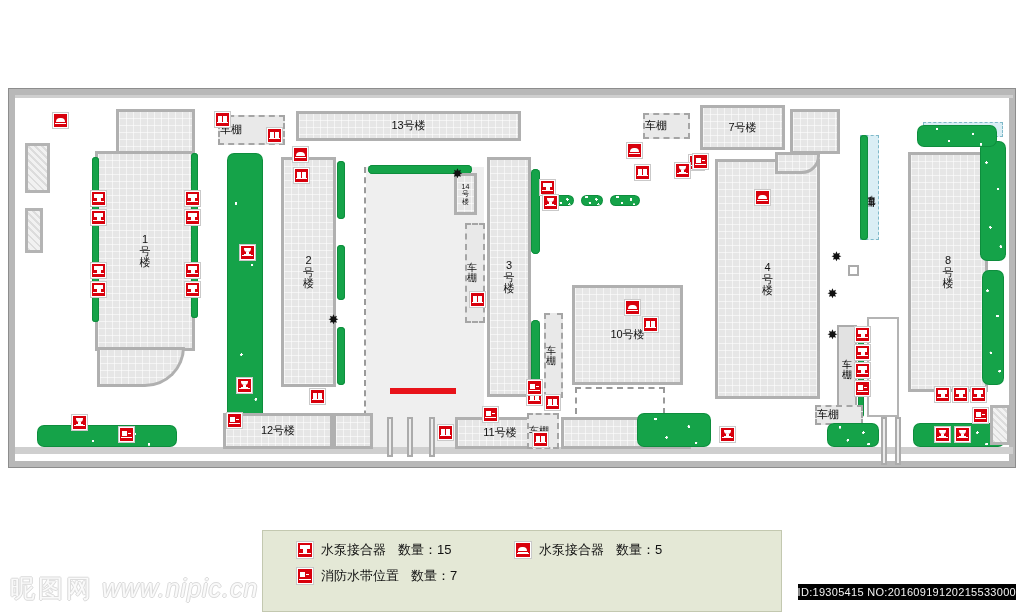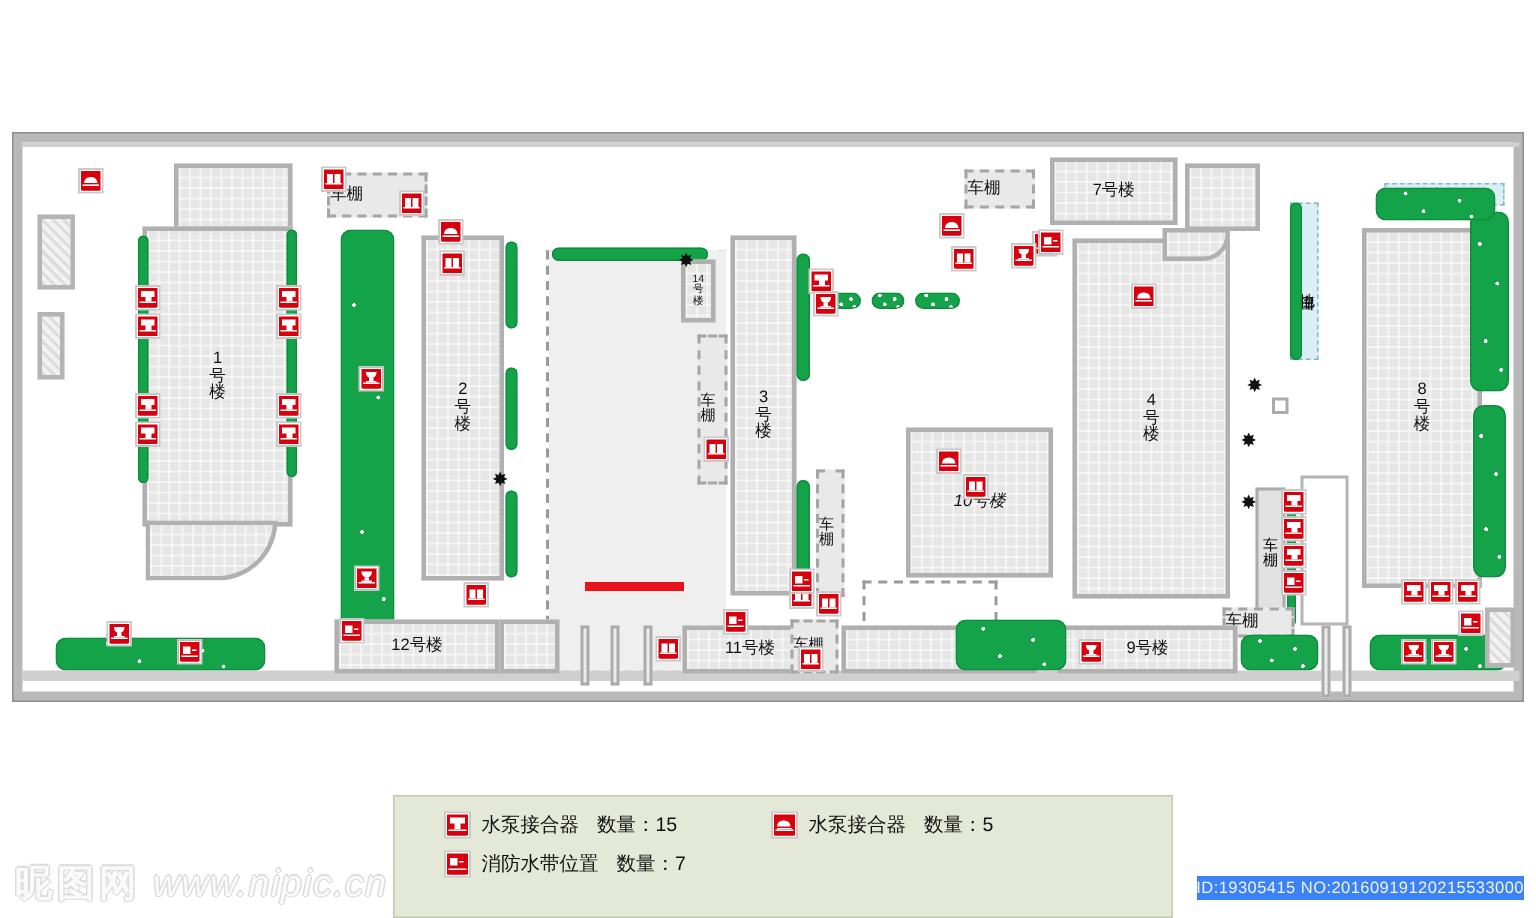--- a/index.html
+++ b/index.html
@@ -87,22 +87,22 @@
   .lgcell{display:flex;align-items:center;width:218px;}
   .lgico{position:relative;width:16px;height:16px;margin-right:8px;flex:none;}
   .lgico .ico{position:absolute;left:0;top:0;width:16px;height:16px;}
   .lgname{font-size:13px;color:#111;margin-right:12px;white-space:nowrap;}
   .lgqty{font-size:13px;color:#111;white-space:nowrap;}
 
   
   #wm{position:absolute;left:10px;top:572px;font-size:25px;color:#fafafa;
       letter-spacing:1px;font-style:italic;
       text-shadow:0 0 1px #d7d7d7,1px 0 0 #dcdcdc,-1px 0 0 #dcdcdc,0 1px 0 #dcdcdc,0 -1px 0 #dcdcdc;}
-  #wm .cn{font-style:normal;letter-spacing:3px;font-weight:bold;}
-  #idtag{position:absolute;right:8px;top:584px;background:#3b82f6;color:#f2f2f2;
+  #wm .cn{font-style:normal;letter-spacing:3px;}
+  #idtag{position:absolute;right:8px;top:584px;background:#000000;color:#f2f2f2;
       font-size:11px;padding:2px 0;letter-spacing:.3px;}
 </style>
 </head>
 <body>
 
 <div id="stage">
 
   <div id="plan">
 
     <div class="road" style="left:0;top:352px;width:998px;height:7px;"></div>
@@ -126,20 +126,23 @@
 
     <div class="bld vert" style="left:266px;top:62px;width:55px;height:230px;">
       <span class="lbl">2
 号
 楼</span>
     </div>
     <div class="green" style="left:322px;top:66px;width:8px;height:58px;"></div>
     <div class="green" style="left:322px;top:150px;width:8px;height:55px;"></div>
     <div class="green" style="left:322px;top:232px;width:8px;height:58px;"></div>
 
+    <div class="bld" style="left:281px;top:16px;width:225px;height:30px;">
+      <span class="lbl">13号楼</span>
+    </div>
 
     <div class="dashfill" style="left:203px;top:20px;width:67px;height:30px;">
       <span class="lbl">车棚</span>
     </div>
 
     <div class="dash" style="left:349px;top:72px;width:120px;height:280px;border-right:none;"></div>
     <div style="position:absolute;left:351px;top:72px;width:118px;height:280px;background:#efefef;"></div>
     <div class="green" style="left:353px;top:70px;width:104px;height:9px;"></div>
     <div class="redbar" style="left:375px;top:293px;width:66px;height:6px;"></div>
 
@@ -190,21 +193,21 @@
 
     <div class="bld vert" style="left:893px;top:57px;width:80px;height:240px;">
       <span class="lbl">8
 号
 楼</span>
     </div>
     <div class="green rough" style="left:965px;top:46px;width:26px;height:120px;"></div>
     <div class="green rough" style="left:967px;top:175px;width:22px;height:115px;"></div>
     <div class="green rough" style="left:902px;top:30px;width:80px;height:22px;"></div>
 
-    <div class="bld" style="left:589px;top:190px;width:98px;height:100px;font-style:italic;">
+    <div class="bld" style="left:557px;top:190px;width:111px;height:100px;">
       <span class="lbl">10号楼</span>
     </div>
     <div class="dash" style="left:560px;top:292px;width:90px;height:48px;"></div>
 
     <div class="dashfill" style="left:529px;top:218px;width:19px;height:85px;">
       <span class="lbl" style="font-size:10px;">车
 棚</span>
     </div>
 
     <div class="plainbox" style="left:822px;top:230px;width:20px;height:90px;background:#e2e2e2;">
@@ -228,23 +231,20 @@
     <div class="plainbox" style="left:414px;top:322px;width:6px;height:40px;"></div>
 
     <div class="bld" style="left:440px;top:322px;width:90px;height:32px;">
       <span class="lbl">11号楼</span>
     </div>
     <div class="dashfill" style="left:512px;top:318px;width:32px;height:36px;">
       <span class="lbl" style="font-size:10px;">车棚</span>
     </div>
     <div class="bld" style="left:546px;top:322px;width:130px;height:32px;"></div>
 
-    <div class="bld" style="left:690px;top:322px;width:120px;height:32px;">
-      <span class="lbl">9号楼</span>
-    </div>
 
     <div class="green rough" style="left:22px;top:330px;width:140px;height:22px;"></div>
     <div class="green rough" style="left:812px;top:328px;width:52px;height:24px;"></div>
     <div class="green rough" style="left:898px;top:328px;width:92px;height:24px;"></div>
     <div class="green rough" style="left:622px;top:318px;width:74px;height:34px;"></div>
 
     <div class="plainbox" style="left:866px;top:322px;width:6px;height:48px;"></div>
     <div class="plainbox" style="left:880px;top:322px;width:6px;height:48px;"></div>
     <div class="hatch" style="left:975px;top:310px;width:20px;height:40px;"></div>
 

